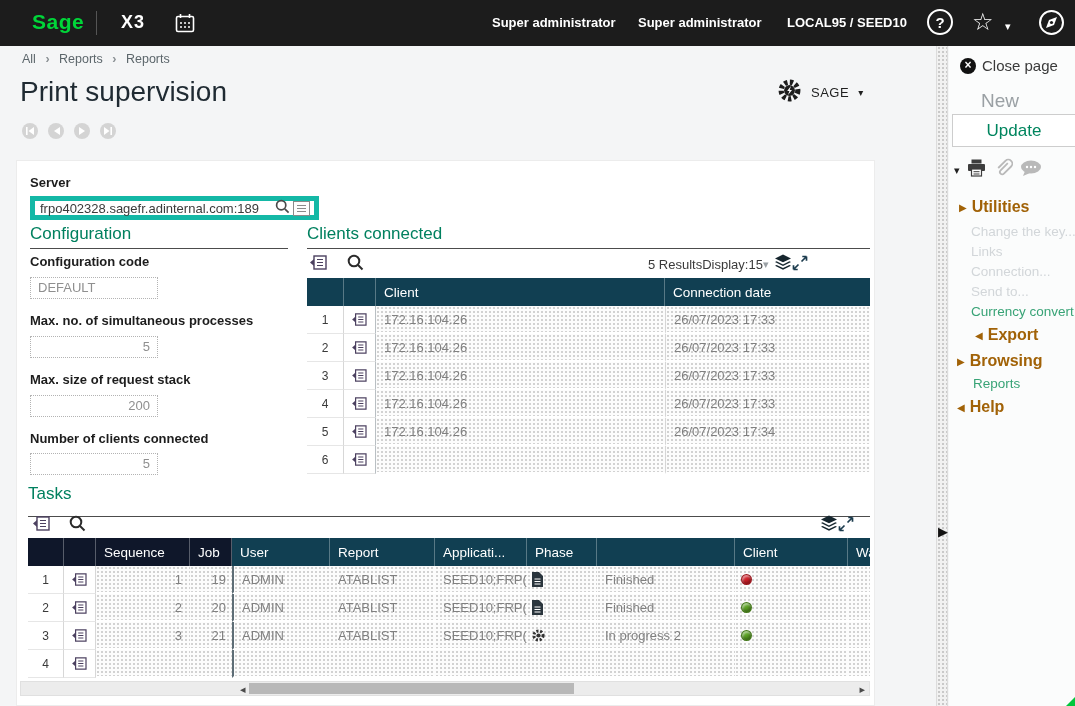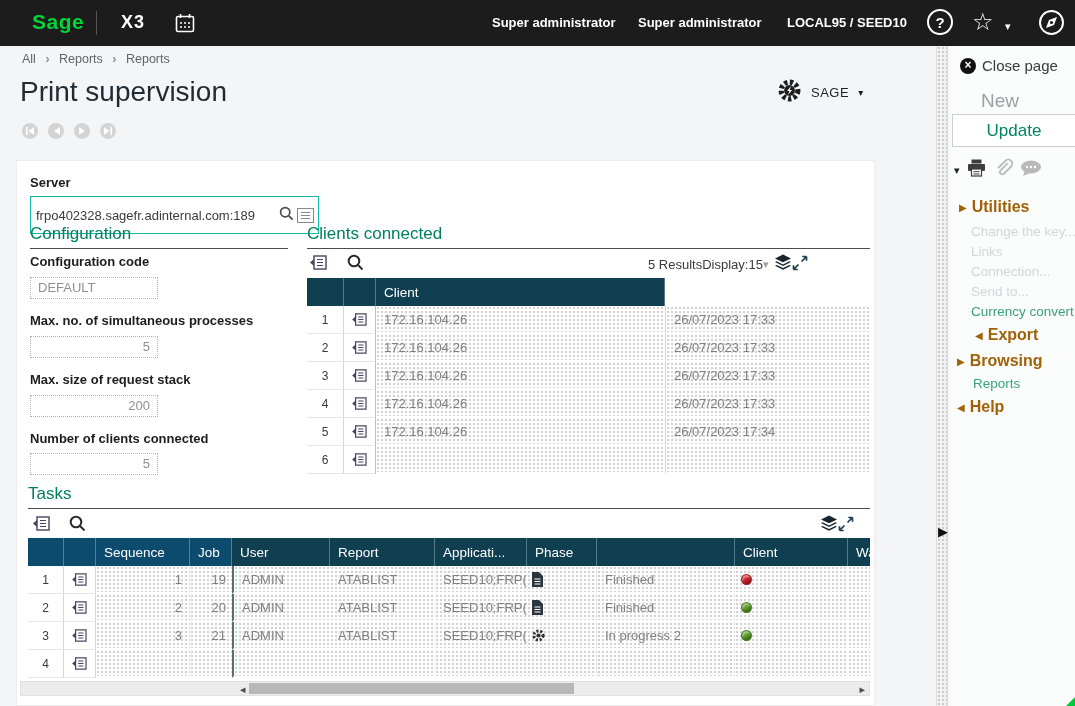--- a/index.html
+++ b/index.html
@@ -30,42 +30,42 @@
   .owner-label { font-size:13px; color:#1f1f1f; letter-spacing:.5px; }
   .owner-caret { font-size:10px; color:#1f1f1f; }
 
   
   .card { position:absolute; left:16px; top:160px; width:859px; height:546px; background:#fff; border:1px solid #ececec; }
 
   .field-label { font-size:13px; font-weight:bold; color:#1d1d1d; white-space:nowrap; }
   .ro-box { border:1px dotted #b3b3b3; background:#fff; color:#8f8f8f; font-size:13px; height:22px; line-height:20px; padding:0 7px; }
 
   .server-label { position:absolute; left:30px; top:175px; }
-  .server-input { position:absolute; left:30px; top:196px; width:289px; height:38px; border:1px solid #14b8a6; background:#fff; display:flex; align-items:center; }
+  .server-input { position:absolute; left:30px; top:196px; width:289px; height:24px; border:5px solid #14b8a6; background:#fff; display:flex; align-items:center; }
   .server-input .val { flex:1; font-size:13px; color:#3a3a3a; padding-left:5px; white-space:nowrap; overflow:hidden; }
   .sel-icon { width:17px; height:15px; border:1px solid #8a8a8a; margin:0 4px 0 3px; background:#fdfdfd; position:relative; }
   .sel-icon:before { content:""; position:absolute; left:3px; top:3px; width:9px; height:1px; background:#8a8a8a; box-shadow:0 3px 0 #8a8a8a, 0 6px 0 #8a8a8a; }
 
   .sec-title { font-size:17px; color:#00805f; }
   .sec-rule { border-bottom:1px solid #4c4c4c; }
   .config-title { position:absolute; left:30px; top:224px; width:258px; padding-bottom:4px; }
   .clients-title { position:absolute; left:307px; top:224px; width:563px; padding-bottom:4px; }
-  .tasks-title { position:absolute; left:28px; top:484px; width:842px; padding-bottom:4px; }
+  .tasks-title { position:absolute; left:28px; top:484px; width:842px; padding-bottom:12px; }
 
   .cfg-field { position:absolute; left:30px; }
   .cfg-box { position:absolute; left:30px; width:128px; }
   .ra { text-align:right; }
   .grid-right { position:absolute; display:flex; align-items:center; font-size:13px; color:#3a3a3a; }
   .disp-caret { color:#9aa0a4; font-size:11px; }
 
   
   .tbl { position:absolute; overflow:hidden; }
   .trow { display:flex; height:28px; }
   .hcell { background:#113f52; color:#fff; font-size:13.5px; display:flex; align-items:center; padding-left:8px; border-right:1px solid rgba(255,255,255,.3); }
-  .hcell.frozen { background:#0c4a6e; }
+  .hcell.frozen { background:#0f172a; }
   .hcell.last { border-right:none; }
   .cell { font-size:13px; color:#808080; display:flex; align-items:center; border-bottom:2px solid #fff; }
   .dots { background-color:#fcfcfc; background-image:radial-gradient(circle,#d2d2d2 .8px,transparent .9px); background-size:4px 4px; }
   .numcell { background:#fff; justify-content:center; color:#3a3a3a; font-size:12px; border-bottom:1px solid #e6e6e6; border-right:1px solid #d7d7d7; }
   .iconcell { background:#fff; justify-content:center; border-bottom:1px solid #e6e6e6; border-right:1px solid #b9bfc3; }
   .pad { padding-left:8px; }
   .frozen-sep { border-left:2px solid #5d6d76; }
   .status-dot { width:11px; height:11px; border-radius:50%; margin-left:6px; box-shadow:inset -1px -2px 3px rgba(0,0,0,.35), inset 1px 2px 2px rgba(255,255,255,.5); border:1px solid rgba(0,0,0,.25); }
 
   
@@ -234,20 +234,21 @@
         <path d="M9.5 6.5 L14.5 1.5 M14.5 1.5 h-4.2 M14.5 1.5 v4.2 M6.5 9.5 L1.5 14.5 M1.5 14.5 h4.2 M1.5 14.5 v-4.2" stroke="#1c3c4e" stroke-width="1.7" fill="none"></path>
       </svg>
   </span>
 </div>
 
 <div class="tbl" style="left:307px;top:278px;width:563px;height:196px;">
   <div class="trow">
     <div class="hcell" style="width:37px;"></div>
     <div class="hcell" style="width:32px;"></div>
     <div class="hcell" style="width:289px;">Client</div>
+    <div class="hcell last" style="width:205px;">Connection date</div>
   </div>
 
   <div class="trow">
     <div class="cell numcell" style="width:37px;">1</div>
     <div class="cell iconcell" style="width:32px;">
         <svg width="15" height="13" viewBox="0 0 17 15" style="color:#4c4160">
           <rect x="4" y="1" width="12" height="13" fill="none" stroke="currentColor" stroke-width="1.4"></rect>
           <path d="M7 4.5h6M7 7.5h6M7 10.5h6" stroke="currentColor" stroke-width="1.2"></path>
           <path d="M0 7.5 L4 4 v7z" fill="currentColor"></path>
         </svg>

